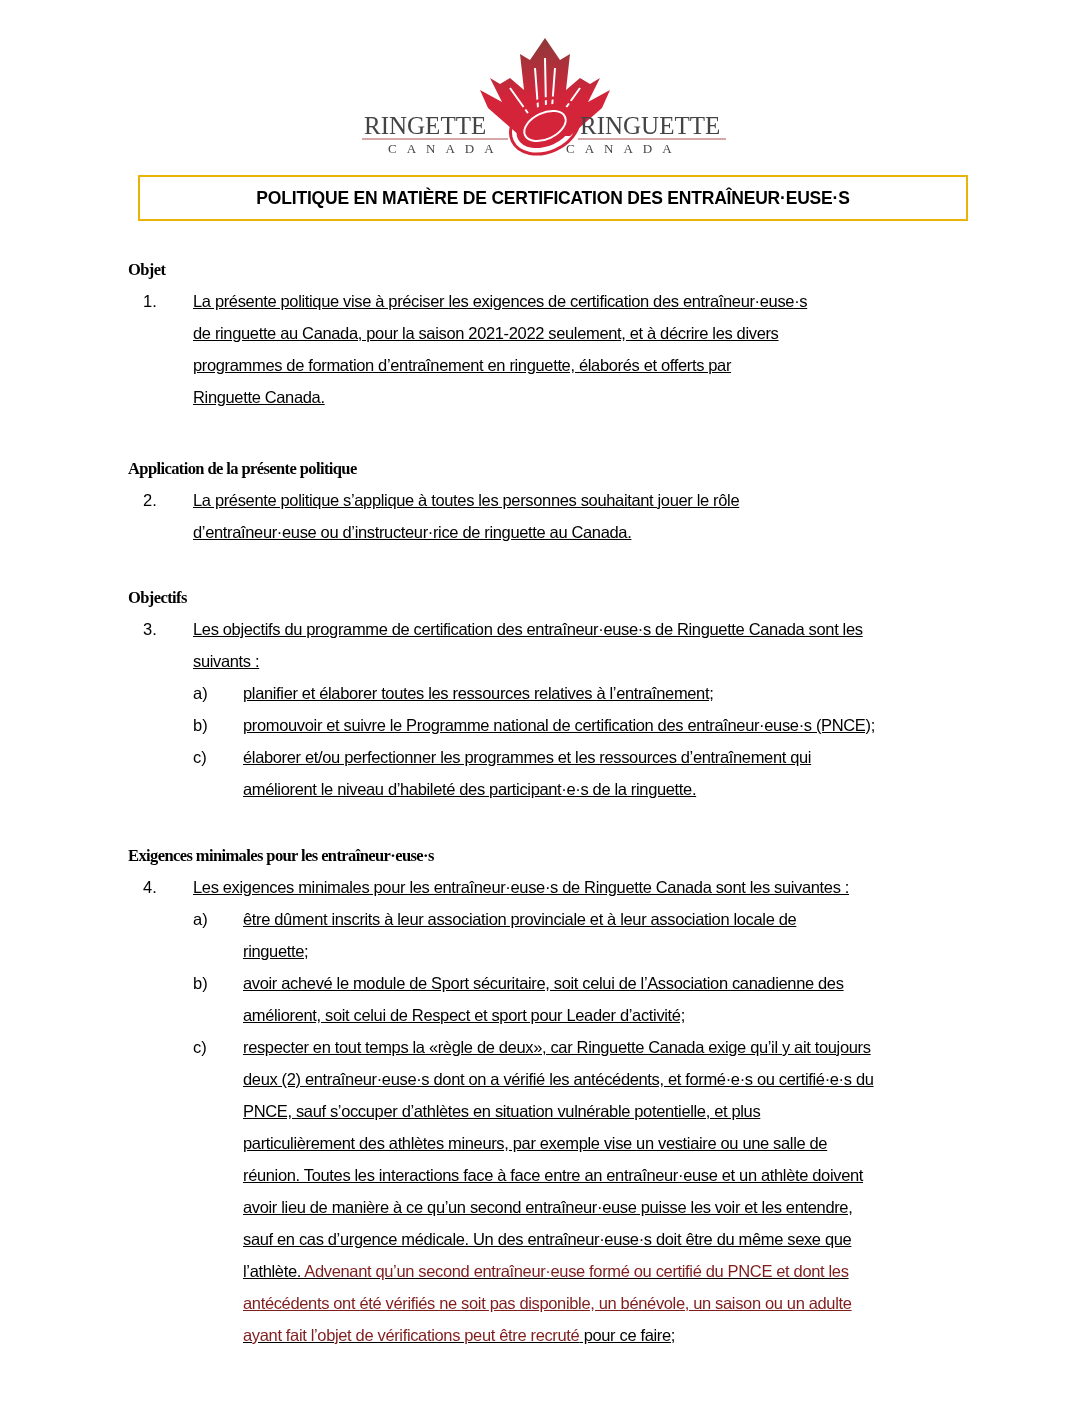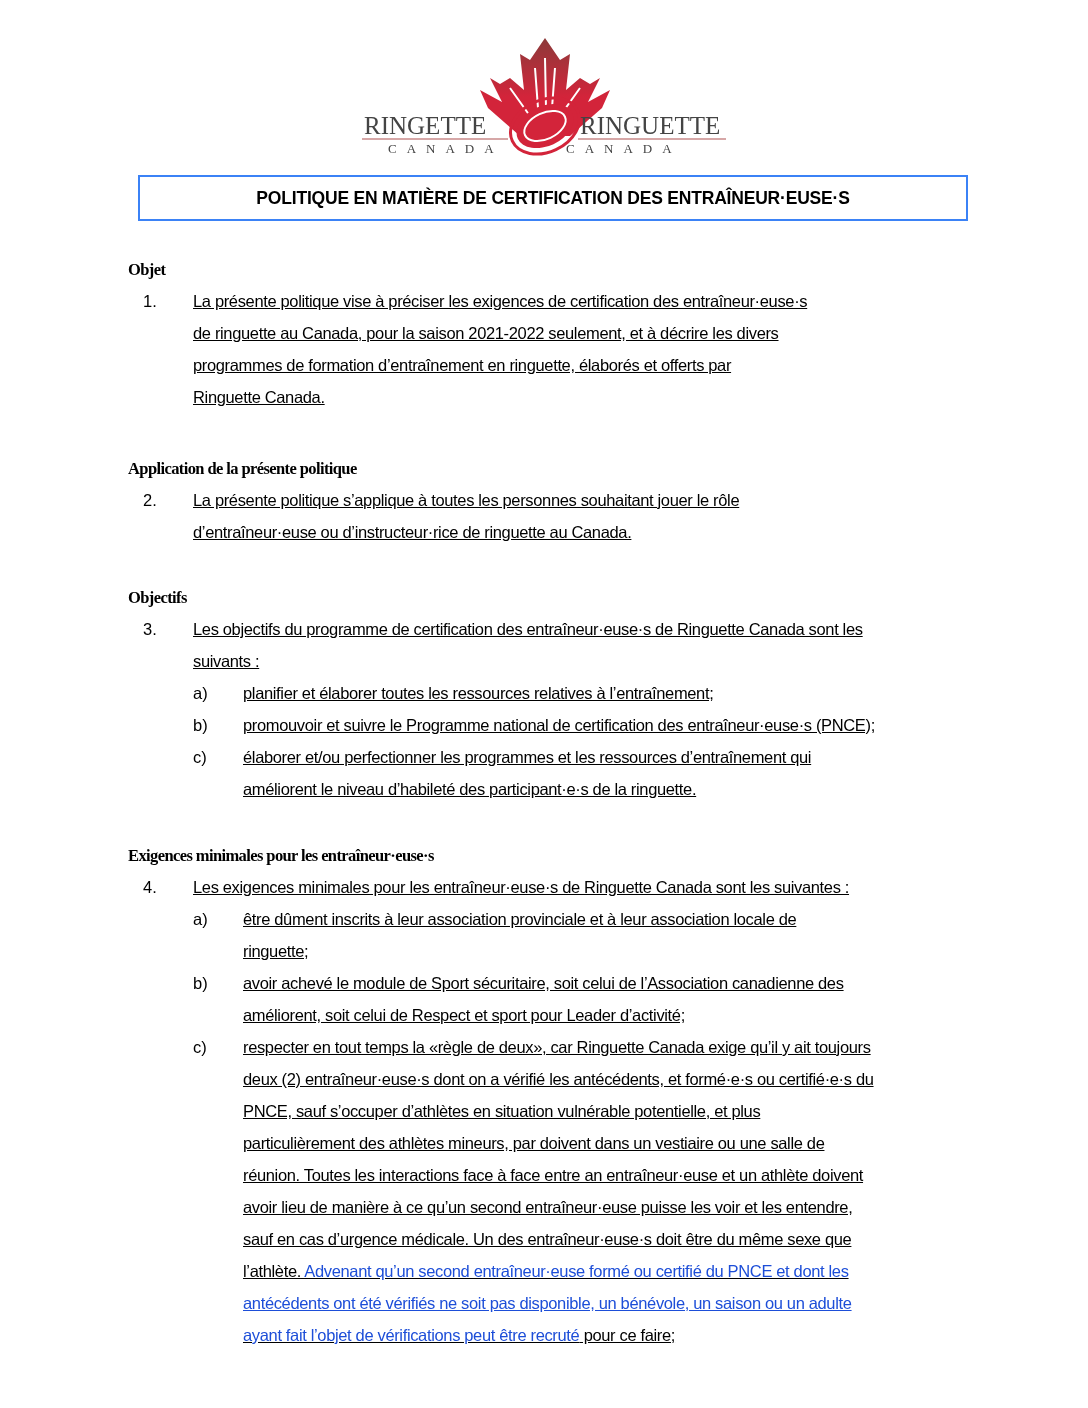--- a/index.html
+++ b/index.html
@@ -1,28 +1,28 @@
 <!DOCTYPE html>
 <html><head>
 <meta charset="utf-8">
 <style>
   html, body { margin: 0; padding: 0; background: #ffffff; }
   body { width: 1088px; height: 1408px; position: relative; overflow: hidden;
          font-family: "DejaVu Sans", "Liberation Sans", sans-serif; color: #000; }
   .logo { position: absolute; left: 360px; top: 38px; width: 370px; height: 118px; }
   .logo svg { display: block; }
   .title-box { position: absolute; left: 138px; top: 175px; width: 830px; height: 46px;
-               border: 2px solid #3b82f6; box-sizing: border-box; display: flex;
+               border: 2px solid #eab308; box-sizing: border-box; display: flex;
                align-items: center; justify-content: center; }
   .title-box span { font-family: "Liberation Sans", sans-serif; font-weight: bold; font-size: 17.5px; letter-spacing: -0.2px; }
   .h { position: absolute; left: 128px; font-family: Liberation Serif, serif; font-weight: bold;
        font-size: 16.5px; letter-spacing: -0.6px; }
   .line { position: absolute; font-family: "Liberation Sans", sans-serif; font-size: 16.5px; letter-spacing: -0.35px; white-space: nowrap; text-decoration: underline; }
   .num { position: absolute; font-family: "Liberation Sans", sans-serif; font-size: 16.5px; }
-  .gray { color: #1d4ed8; }
+  .gray { color: #7f1d1d; }
 </style>
 </head>
 <body>
 
 <div class="logo">
   <svg width="370" height="118" viewBox="0 0 370 118">
     <defs>
       <linearGradient id="lg" x1="0" y1="0" x2="0" y2="1">
         <stop offset="0" stop-color="#8c3a3a"></stop>
         <stop offset="0.6" stop-color="#d3243a"></stop>
@@ -82,21 +82,21 @@
 <div class="line" style="left:243px;top:942px">ringuette;</div>
 
 <div class="num" style="left:193px;top:974px">b)</div>
 <div class="line" style="left:243px;top:974px">avoir achevé le module de Sport sécuritaire, soit celui de l’Association canadienne des</div>
 <div class="line" style="left:243px;top:1006px">améliorent, soit celui de Respect et sport pour Leader d’activité;</div>
 
 <div class="num" style="left:193px;top:1038px">c)</div>
 <div class="line" style="left:243px;top:1038px">respecter en tout temps la «règle de deux», car Ringuette Canada exige qu’il y ait toujours</div>
 <div class="line" style="left:243px;top:1070px">deux (2) entraîneur·euse·s dont on a vérifié les antécédents, et formé·e·s ou certifié·e·s du</div>
 <div class="line" style="left:243px;top:1102px">PNCE, sauf s’occuper d’athlètes en situation vulnérable potentielle, et plus</div>
-<div class="line" style="left:243px;top:1134px">particulièrement des athlètes mineurs, par doivent dans un vestiaire ou une salle de</div>
+<div class="line" style="left:243px;top:1134px">particulièrement des athlètes mineurs, par exemple vise un vestiaire ou une salle de</div>
 <div class="line" style="left:243px;top:1166px">réunion. Toutes les interactions face à face entre an entraîneur·euse et un athlète doivent</div>
 <div class="line" style="left:243px;top:1198px">avoir lieu de manière à ce qu’un second entraîneur·euse puisse les voir et les entendre,</div>
 <div class="line" style="left:243px;top:1230px">sauf en cas d’urgence médicale. Un des entraîneur·euse·s doit être du même sexe que</div>
 <div class="line" style="left:243px;top:1262px">
   <span>l’athlète.</span><span class="gray"> Advenant qu’un second entraîneur·euse formé ou certifié du PNCE et dont les</span>
 </div>
 <div class="line gray" style="left:243px;top:1294px">antécédents ont été vérifiés ne soit pas disponible, un bénévole, un saison ou un adulte</div>
 <div class="line" style="left:243px;top:1326px">
   <span class="gray">ayant fait l’objet de vérifications peut être recruté</span><span> pour ce faire;</span>
 </div>

